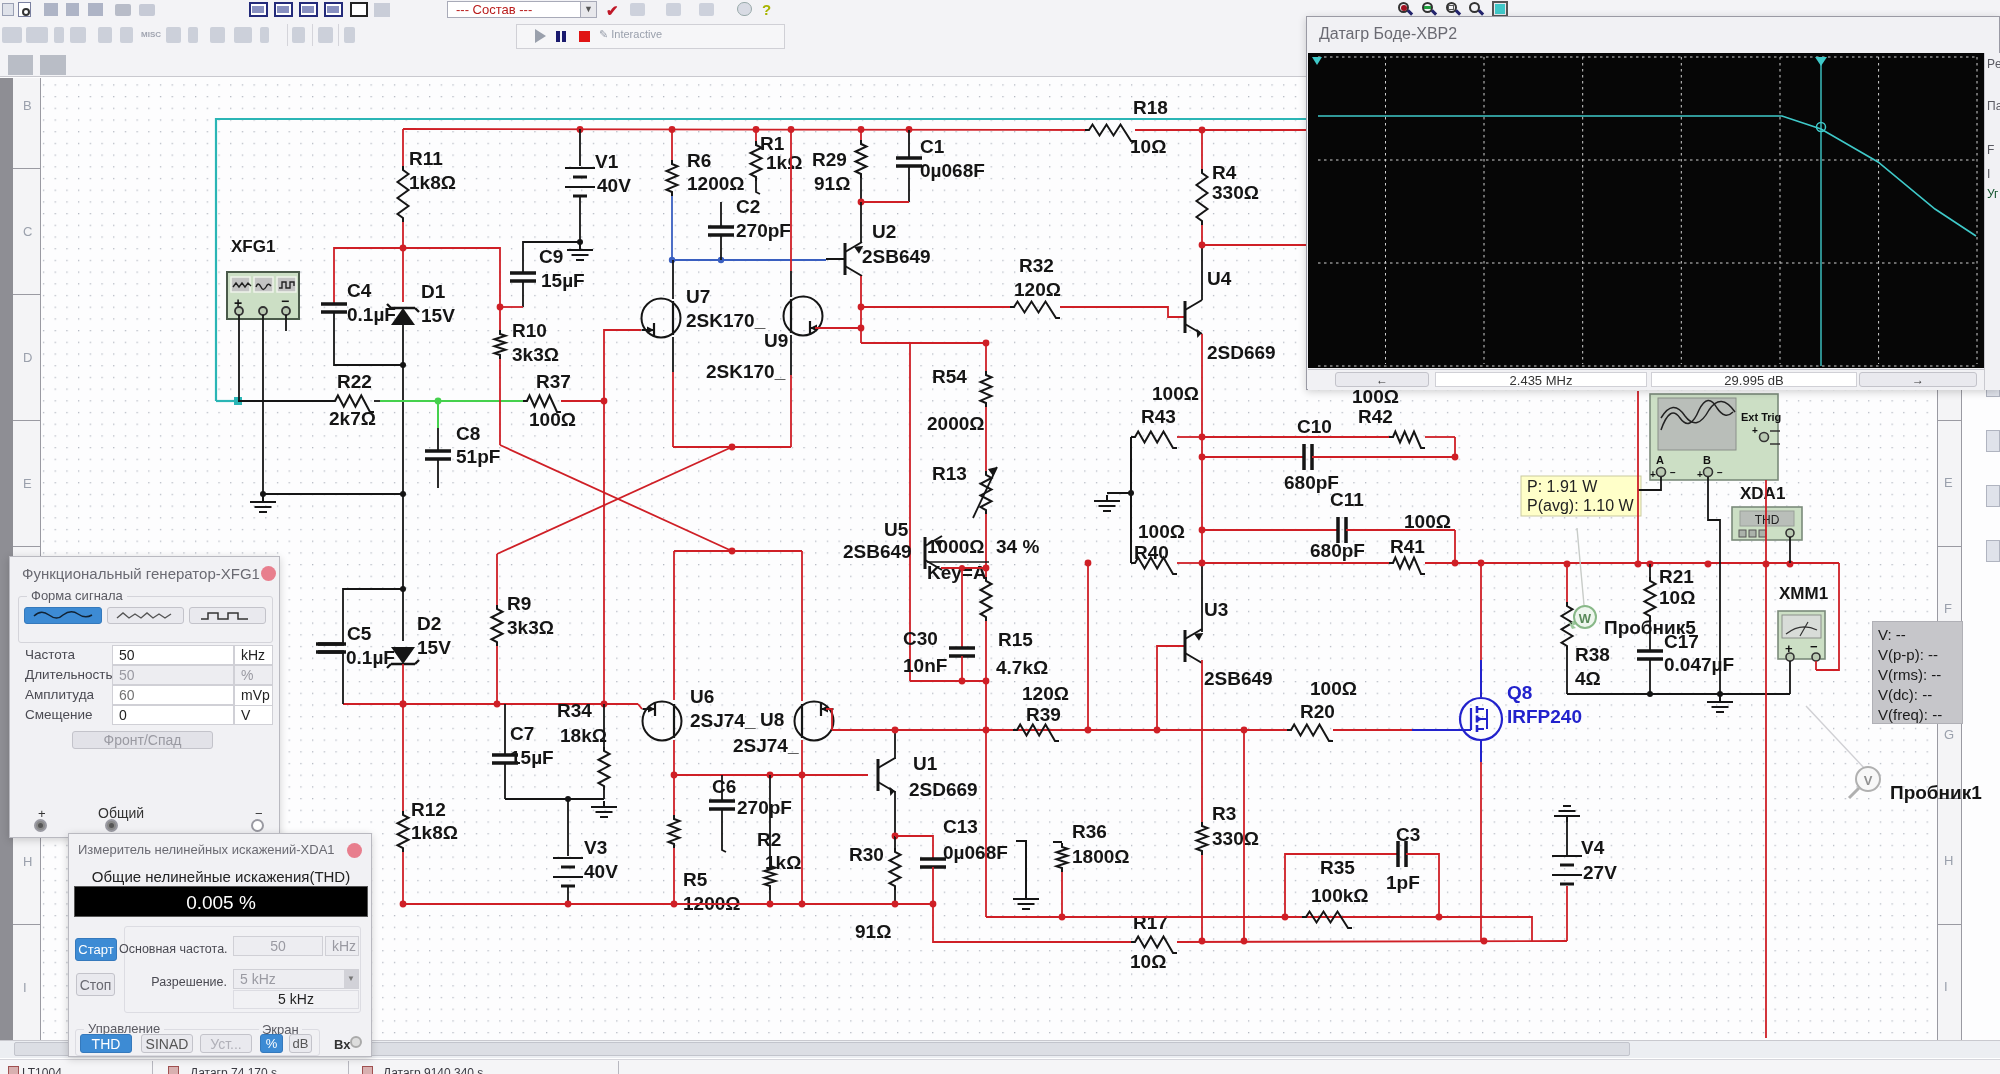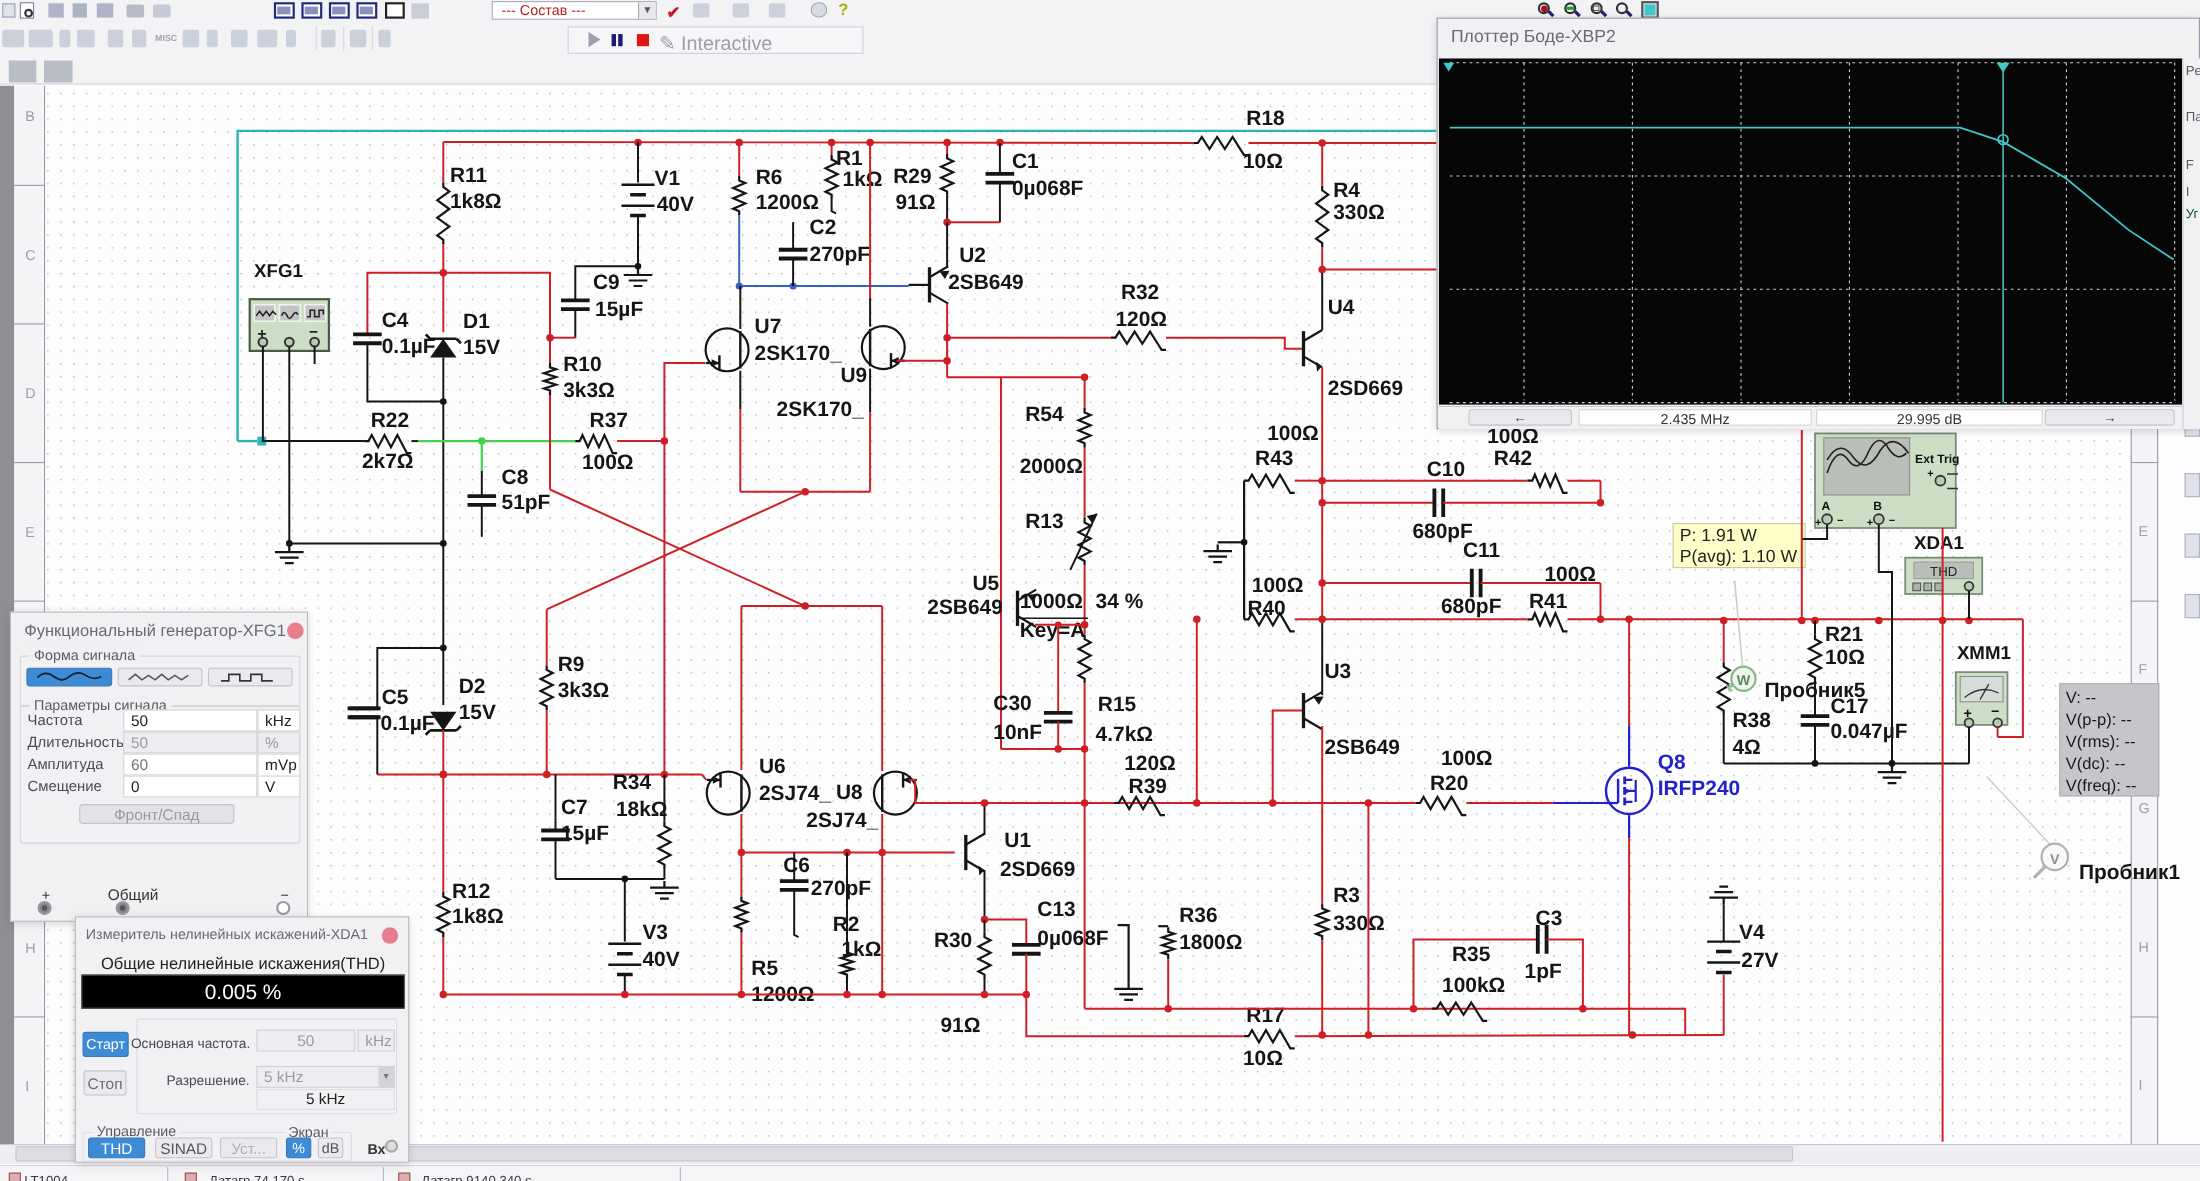--- a/index.html
+++ b/index.html
@@ -57,21 +57,21 @@
 <div class="abs" style="left:344px;top:27px;width:11px;height:16px;background:#ccd0da;border-radius:2px"></div>
 <div class="abs" style="left:141px;top:30px;font-size:8px;color:#a0a4b0;font-weight:bold">MISC</div>
 <div class="abs" style="left:287px;top:24px;width:1px;height:22px;background:#d4d4da"></div>
 <div class="abs" style="left:312px;top:24px;width:1px;height:22px;background:#d4d4da"></div>
 <div class="abs" style="left:338px;top:24px;width:1px;height:22px;background:#d4d4da"></div>
 <div class="abs" style="left:516px;top:24px;width:269px;height:25px;background:#f6f6f8;border:1px solid #d0d0d6"></div>
 <div class="abs" style="left:535px;top:29px;width:0;height:0;border-left:11px solid #9aa0ac;border-top:7px solid transparent;border-bottom:7px solid transparent"></div>
 <div class="abs" style="left:556px;top:31px;width:3.5px;height:11px;background:#1a1a6e"></div>
 <div class="abs" style="left:562px;top:31px;width:3.5px;height:11px;background:#1a1a6e"></div>
 <div class="abs" style="left:579px;top:31px;width:11px;height:11px;background:#e01414"></div>
-<div class="abs" style="left:599px;top:28px;font-size:18px;color:#9aa0ac">✎ Interactive</div>
+<div class="abs" style="left:599px;top:28px;font-size:11px;color:#9aa0ac">✎ Interactive</div>
 <div class="abs" style="left:1398px;top:2px;width:11px;height:11px;border:2px solid #333;border-radius:50%"></div>
 <div class="abs" style="left:1407px;top:11px;width:6px;height:3px;background:#23246e;transform:rotate(45deg)"></div>
 <div class="abs" style="left:1422px;top:2px;width:11px;height:11px;border:2px solid #333;border-radius:50%"></div>
 <div class="abs" style="left:1431px;top:11px;width:6px;height:3px;background:#23246e;transform:rotate(45deg)"></div>
 <div class="abs" style="left:1446px;top:2px;width:11px;height:11px;border:2px solid #333;border-radius:50%"></div>
 <div class="abs" style="left:1455px;top:11px;width:6px;height:3px;background:#23246e;transform:rotate(45deg)"></div>
 <div class="abs" style="left:1469px;top:2px;width:11px;height:11px;border:2px solid #333;border-radius:50%"></div>
 <div class="abs" style="left:1478px;top:11px;width:6px;height:3px;background:#23246e;transform:rotate(45deg)"></div>
 <div class="abs" style="left:1401px;top:5px;width:6px;height:6px;background:#a01020;border-radius:50%"></div>
 <div class="abs" style="left:1424px;top:6px;width:7px;height:3px;background:#20a040"></div>
@@ -694,23 +694,20 @@
       <path d="M2,6 q7,-7 15,-1 q8,6 14,0 q8,-6 15,-1 q7,5 14,1" stroke="#123" stroke-width="1.5" fill="none"></path>
     </svg>
 <div class="btn" style="left:97px;top:50px;width:77px;height:17px"></div>
 <svg class="abs" style="left:105px;top:53px" width="60" height="12">
       <path d="M2,8 l6,-5 l6,5 l6,-4 l6,4 l6,-5 l6,5 l6,-4 l6,4 l6,-4" stroke="#555" stroke-width="1.4" fill="none"></path>
     </svg>
 <div class="btn" style="left:179px;top:50px;width:77px;height:17px"></div>
 <svg class="abs" style="left:189px;top:53px" width="58" height="12">
       <path d="M2,9 l7,0 l0,-6 l10,0 l0,6 l10,0 l0,-6 l10,0 l0,6 l10,0" stroke="#333" stroke-width="1.5" fill="none"></path>
     </svg>
-<div class="grp" style="left:8px;top:84px;width:255px;height:126px">
-      <div class="grplbl">Параметры сигнала</div>
-    </div>
 <div class="lbl" style="left:15px;top:90px">Частота</div>
 <div class="inp" style="left:102px;top:88px;width:122px;height:20px;color:#222">50</div>
 <div class="inp" style="left:224px;top:88px;width:39px;height:20px;color:#222">kHz</div>
 <div class="lbl" style="left:15px;top:110px">Длительность</div>
 <div class="inp dis" style="left:102px;top:108px;width:122px;height:20px;color:#9a9aa2">50</div>
 <div class="inp dis" style="left:224px;top:108px;width:39px;height:20px;color:#9a9aa2">%</div>
 <div class="lbl" style="left:15px;top:130px">Амплитуда</div>
 <div class="inp" style="left:102px;top:128px;width:122px;height:20px;color:#737373">60</div>
 <div class="inp" style="left:224px;top:128px;width:39px;height:32px;color:#222">mVp</div>
 <div class="lbl" style="left:15px;top:150px">Смещение</div>
@@ -754,21 +751,21 @@
 <div class="abs" style="left:265px;top:203px;font-size:13px;color:#333;font-weight:bold">Вх</div>
 <div class="abs" style="left:281px;top:202px;width:12px;height:12px;border-radius:50%;border:2px solid #aaa;background:#ddd"></div>
 </div>
 <div class="abs" style="left:1872px;top:621px;width:91px;height:103px;background:#c6c6ca;border:1px solid #b0b0b6"></div>
 <div class="abs" style="left:1878px;top:626px;font-size:15px;color:#1a1a1a">V: --</div>
 <div class="abs" style="left:1878px;top:646px;font-size:15px;color:#1a1a1a">V(p-p): --</div>
 <div class="abs" style="left:1878px;top:666px;font-size:15px;color:#1a1a1a">V(rms): --</div>
 <div class="abs" style="left:1878px;top:686px;font-size:15px;color:#1a1a1a">V(dc): --</div>
 <div class="abs" style="left:1878px;top:706px;font-size:15px;color:#1a1a1a">V(freq): --</div>
 <div class="win" style="left:1306px;top:16px;width:694px;height:374px;border-color:#9a9aa4">
-<div class="ttl" style="padding-top:8px">Плоттер Боде-XBP2</div>
+<div class="ttl" style="padding-top:8px">Датагр Боде-XBP2</div>
 <svg style="position:absolute;left:1px;top:36px" width="676" height="315" viewBox="0 0 676 315">
 <rect x="0" y="0" width="676" height="315" fill="#060606"></rect>
 <g stroke="#e8e8e8" stroke-width="1" stroke-dasharray="2.5,3.5" opacity="0.9">
 <line x1="77.5" y1="4" x2="77.5" y2="311"></line>
 <line x1="176" y1="4" x2="176" y2="311"></line>
 <line x1="274.7" y1="4" x2="274.7" y2="311"></line>
 <line x1="373.3" y1="4" x2="373.3" y2="311"></line>
 <line x1="472" y1="4" x2="472" y2="311"></line>
 <line x1="570.6" y1="4" x2="570.6" y2="311"></line>
 <line x1="669" y1="4" x2="669" y2="311"></line>

